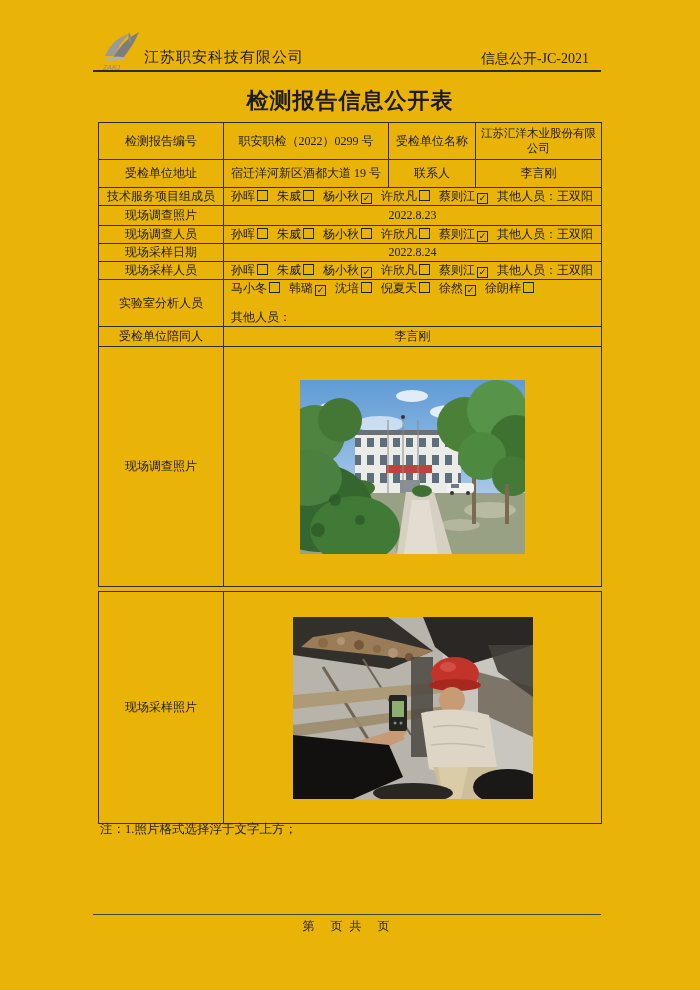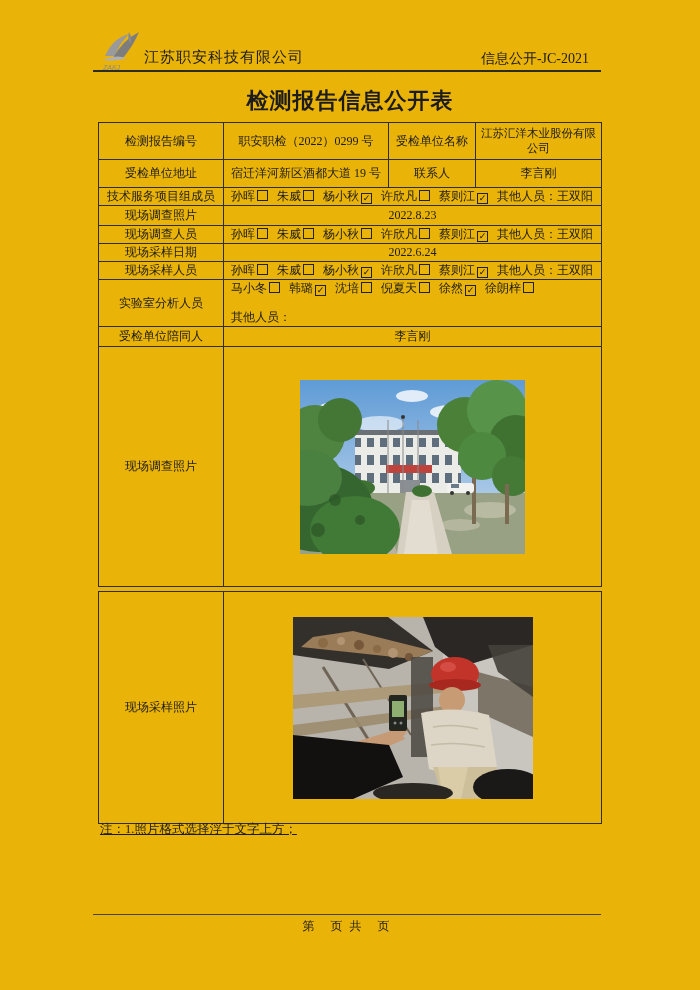--- a/index.html
+++ b/index.html
@@ -31,21 +31,21 @@
   .cb-box{display:inline-block;width:9px;height:9px;border:1px solid #222;
      margin-left:2px;vertical-align:-1px;font-size:9px;line-height:8px;
      text-align:center;font-weight:bold;color:#111;
      font-family:"DejaVu Sans",sans-serif;}
   .others{white-space:nowrap;}
   .lab-line2{display:block;margin-top:14px;}
   
   .photo-wrap{display:flex;align-items:center;justify-content:center;}
   .photo{display:block;}
   
-  #note{position:absolute;left:100px;top:821px;font-size:12.5px;text-decoration:underline;}
+  #note{position:absolute;left:100px;top:821px;font-size:12.5px;}
   #footer-rule{position:absolute;left:93px;top:914px;width:508px;height:1px;background:#444;}
   #footer-text{position:absolute;left:93px;top:918px;width:508px;text-align:center;font-size:12px;letter-spacing:2px;font-family:Liberation Serif, serif;}
 </style>
 </head>
 <body>
 
 <div id="page">
 
   <svg id="logo" viewBox="0 0 46 42">
     <path d="M6,26 Q14,8 30,4 Q20,14 16,26 Z" fill="#9a9a9a"></path>
@@ -92,21 +92,21 @@
         <td colspan="3">2022.8.23</td>
       </tr>
       <tr style="height:18px;padding-left:32px;">
         <td>现场调查人员</td>
         <td colspan="3" class="left">
           <span><span class="cb-item"><span>孙晖</span><span class="cb-box"></span></span><span class="cb-item"><span>朱威</span><span class="cb-box"></span></span><span class="cb-item"><span>杨小秋</span><span class="cb-box"></span></span><span class="cb-item"><span>许欣凡</span><span class="cb-box"></span></span><span class="cb-item"><span>蔡则江</span><span class="cb-box">✓</span></span></span><span class="others">其他人员：王双阳</span>
         </td>
       </tr>
       <tr style="height:18px;">
         <td>现场采样日期</td>
-        <td colspan="3">2022.6.24</td>
+        <td colspan="3">2022.8.24</td>
       </tr>
       <tr style="height:16px;">
         <td>现场采样人员</td>
         <td colspan="3" class="left">
           <span><span class="cb-item"><span>孙晖</span><span class="cb-box"></span></span><span class="cb-item"><span>朱威</span><span class="cb-box"></span></span><span class="cb-item"><span>杨小秋</span><span class="cb-box">✓</span></span><span class="cb-item"><span>许欣凡</span><span class="cb-box"></span></span><span class="cb-item"><span>蔡则江</span><span class="cb-box">✓</span></span></span><span class="others">其他人员：王双阳</span>
         </td>
       </tr>
       <tr style="height:34px;">
         <td>实验室分析人员</td>
         <td colspan="3" class="left">

